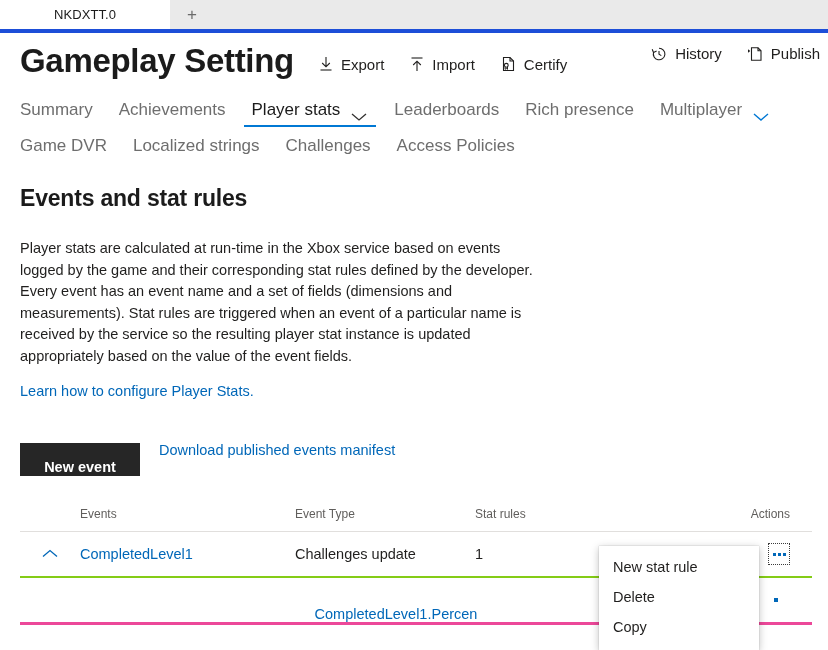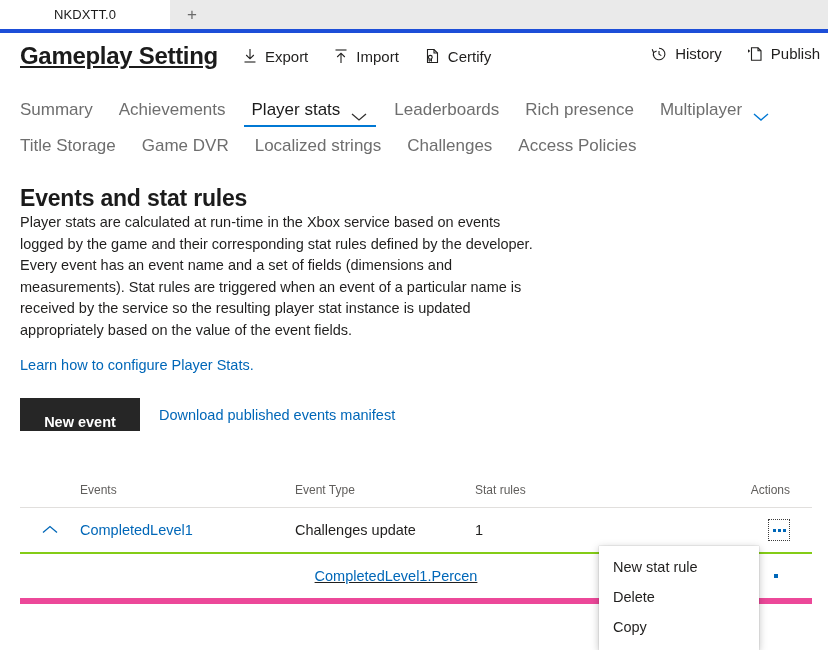--- a/index.html
+++ b/index.html
@@ -58,26 +58,25 @@
 
   
   .titlerow {
     display: flex;
     align-items: baseline;
     height: 45px;
     padding-top: 9px;
     position: relative;
   }
   .apptitle {
-    font-size: 24px;
+    font-size: 33px;
     font-weight: bold;
     letter-spacing: -.3px;
     color: #1b1b1b;
     white-space: nowrap;
-    text-decoration: underline;
   }
   .cmdbar {
     display: flex;
     align-items: center;
     margin-left: 25px;
     gap: 26px;
   }
   .cmdbar.right {
     position: absolute;
     right: 8px;
@@ -143,21 +142,21 @@
     position: relative;
     top: -3px;
   }
 
   
   .content { padding-top: 22px; }
   .h2 {
     font-size: 23px;
     font-weight: bold;
     color: #1b1b1b;
-    margin: 0 0 0 0;
+    margin: 0 0 26px 0;
     letter-spacing: -.2px;
   }
   .para {
     font-size: 14.5px;
     line-height: 21.5px;
     color: #201f1e;
     max-width: 520px;
     margin: 0;
   }
   .link {
@@ -179,50 +178,50 @@
     background: #262626;
     color: #ffffff;
     border: none;
     font-family: "Liberation Sans", sans-serif;
     font-size: 14.5px;
     font-weight: bold;
     padding: 16px 18px;
     height: 33px;
     min-width: 120px;
     cursor: pointer;
+    margin-top: 19px;
   }
 
   
   .table {
-    margin-top: 46px;
+    margin-top: 25px;
     margin-right: 16px;
     font-size: 14.5px;
   }
   .thead {
     display: flex;
     align-items: center;
     height: 26px;
     color: #605e5c;
     font-size: 12px;
     border-bottom: 1px solid #e1dfdd;
     padding-bottom: 4px;
   }
   .trow {
     display: flex;
     align-items: center;
     height: 44px;
     border-bottom: 2px solid #84cc16;
   }
   .subrow {
     display: flex;
-    align-items: center;
+    align-items: flex-end;
     height: 44px;
-    border-bottom: 6px solid #ec4899;
-    position: relative;
-    text-decoration: underline;
+    border-bottom: 3px solid #ec4899;
+    position: relative;
   }
   .c-exp { width: 60px; display: flex; justify-content: center; align-items: center; }
   .c-events { width: 215px; }
   .c-type { width: 180px; }
   .c-rules { width: 275px; }
   .c-actions { flex: 1; display: flex; justify-content: flex-end; padding-right: 22px; }
 
   .thead .c-events,
   .thead .c-type,
   .thead .c-rules { padding-left: 0; }
@@ -389,23 +388,20 @@
       <span>Multiplayer</span>
       <span class="chev">
         <svg width="18" height="10" viewBox="0 0 18 10" fill="none">
           <path d="M2 2 L9 8 L16 2" stroke="#0078d4" stroke-width="1.4" fill="none"></path>
         </svg>
       </span>
     </div>
   </div>
 
   <div class="navrow2">
-    <div class="navitem">
-      <span>Title Storage</span>
-    </div>
     <div class="navitem">
       <span>Game DVR</span>
     </div>
     <div class="navitem">
       <span>Localized strings</span>
     </div>
     <div class="navitem">
       <span>Challenges</span>
     </div>
     <div class="navitem">

